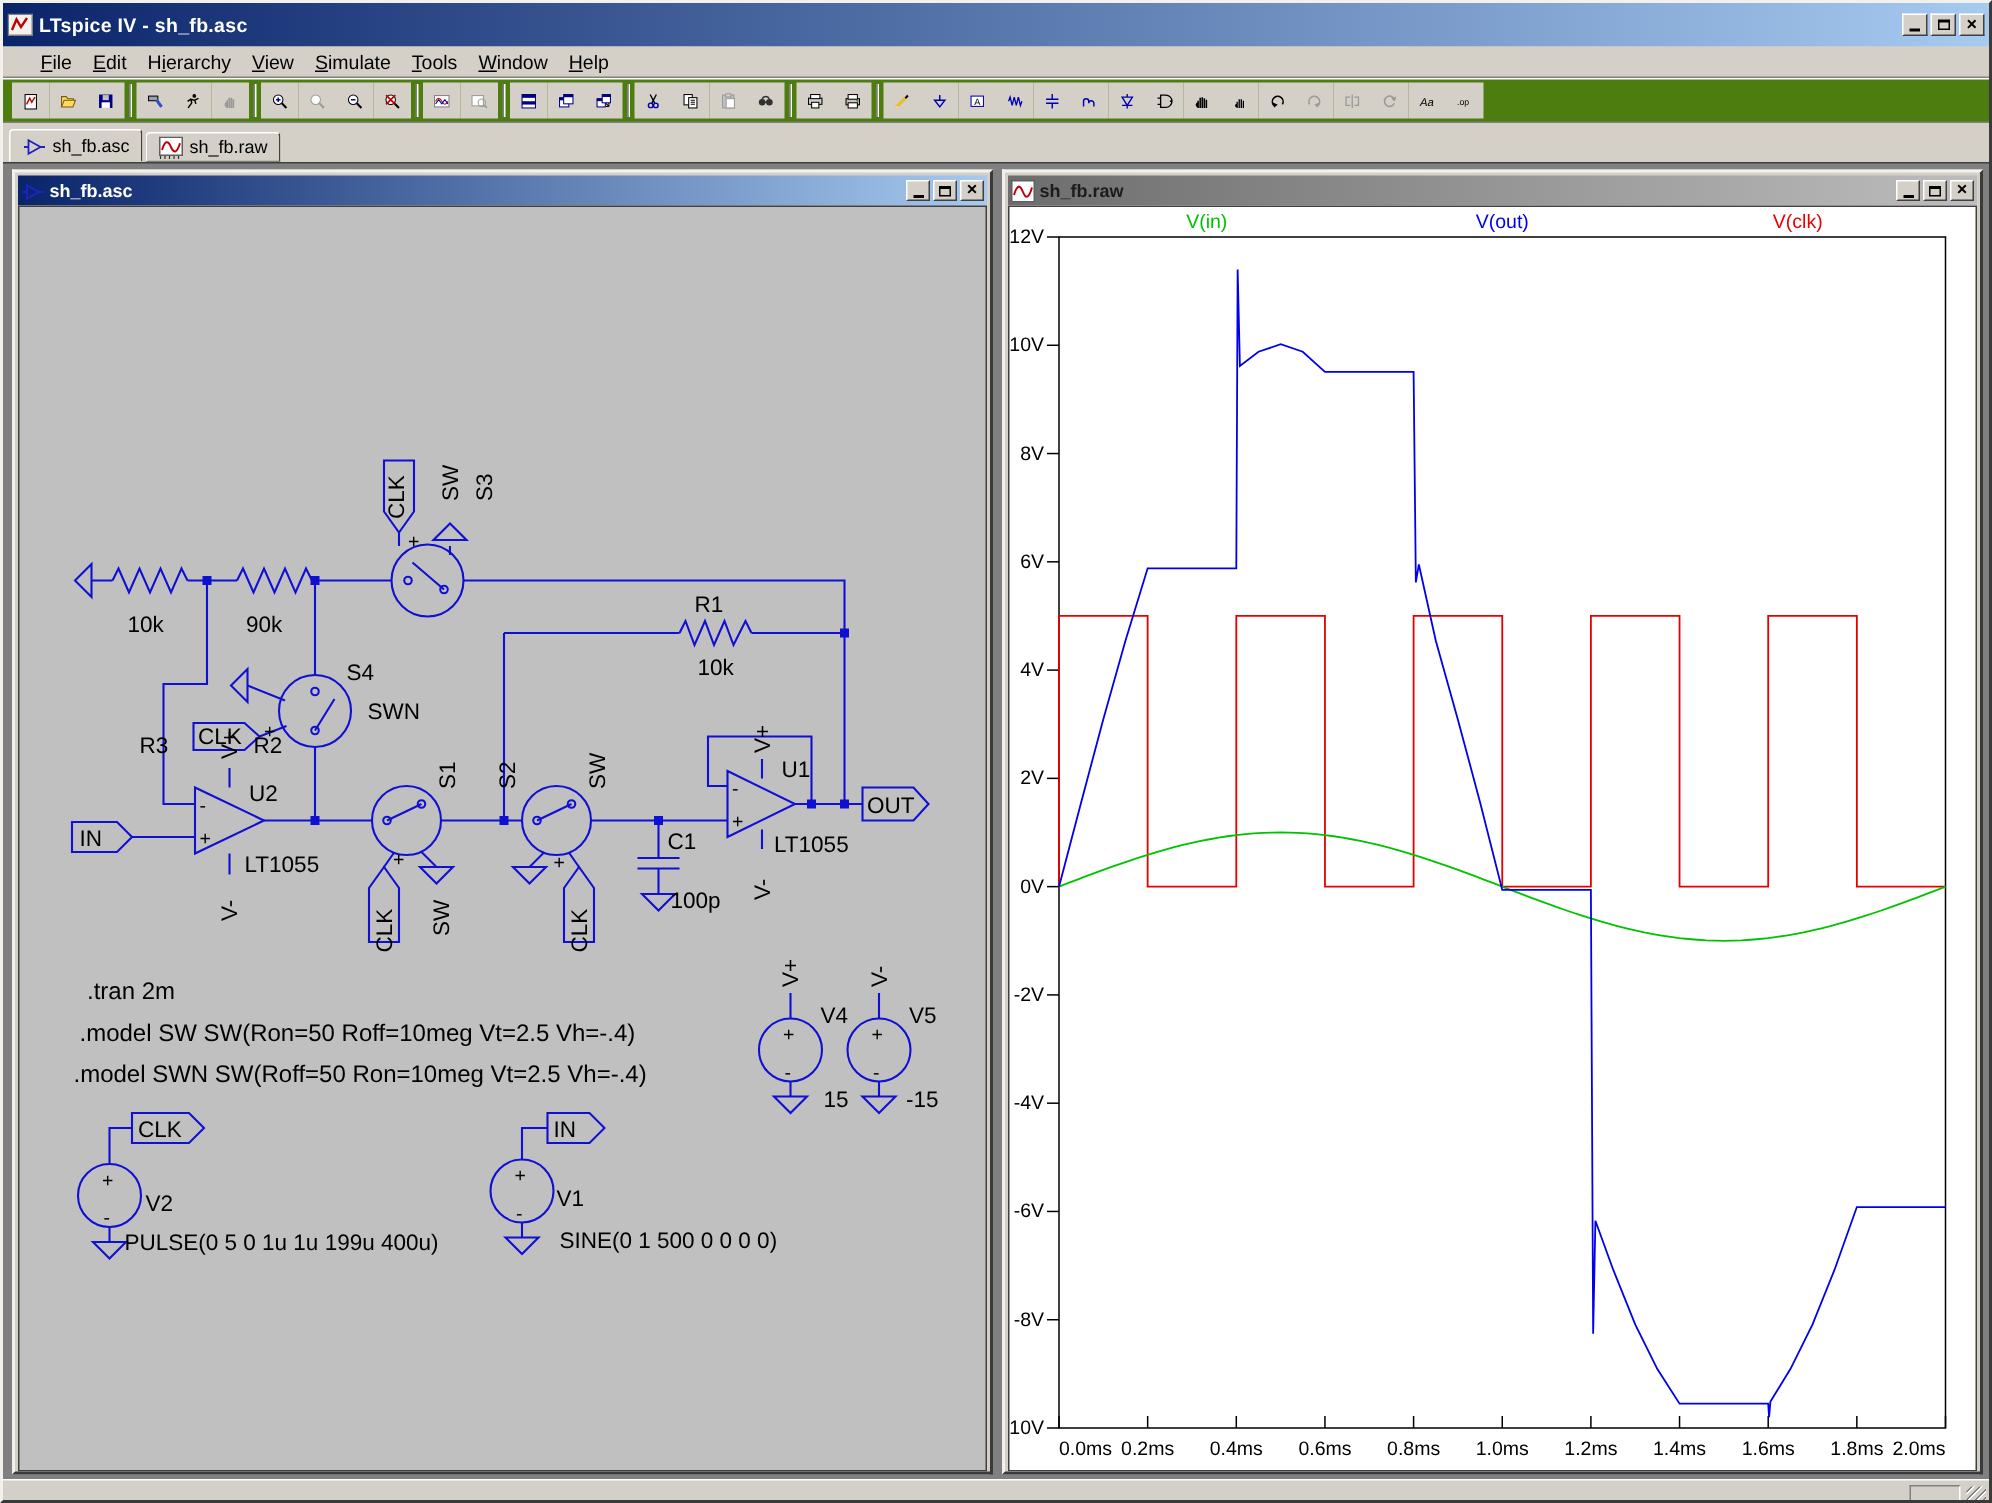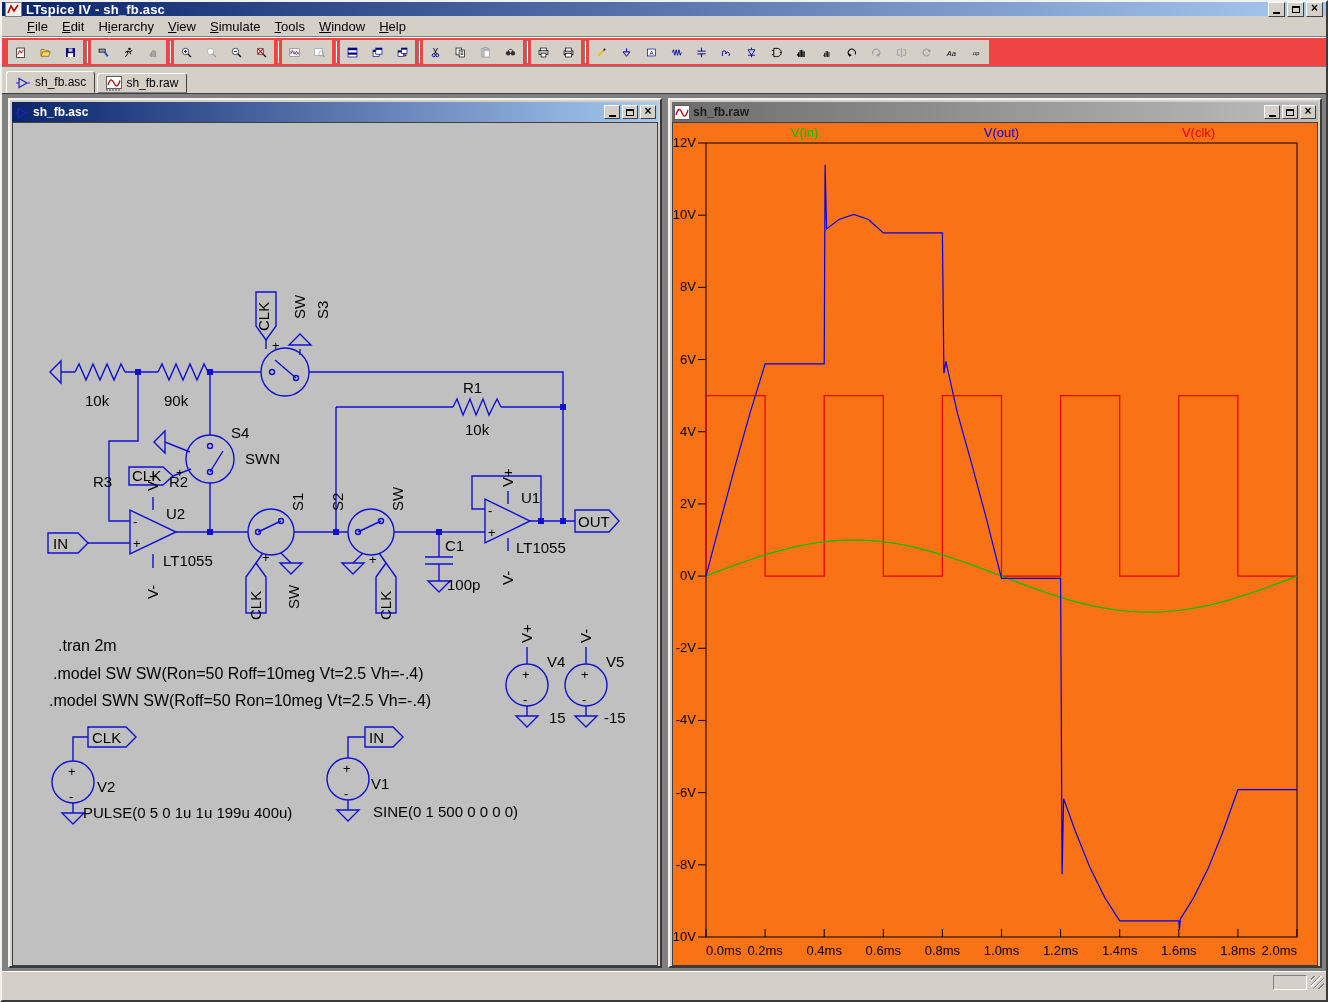--- a/index.html
+++ b/index.html
@@ -1,35 +1,35 @@
 <!DOCTYPE html>
 <html><head>
 <meta charset="utf-8">
 <style>
   html,body{margin:0;padding:0;background:#555;}
   *{box-sizing:border-box;}
   .app{width:1328px;height:1002px;background:#d4d0c8;border:2px solid;border-color:#f2f1ee #3a3a3a #3a3a3a #f2f1ee;
        font-family:"Liberation Sans",sans-serif;font-size:12px;color:#000;position:relative;overflow:hidden;}
   
-  .titlebar{height:14px;background:linear-gradient(to right,#0a246a,#a6caf0);display:flex;align-items:center;padding:0 3px;}
+  .titlebar{height:29px;background:linear-gradient(to right,#0a246a,#a6caf0);display:flex;align-items:center;padding:0 3px;}
   .titlebar .ticon{width:17px;height:15px;margin-right:4px;flex:0 0 auto;}
   .titlebar .ttext{color:#fff;font-weight:bold;font-size:13px;flex:1;letter-spacing:.2px;}
   .winbtns{display:flex;gap:2px;}
   .wbtn{width:17px;height:15px;background:#d4d0c8;border:1px solid;border-color:#fff #404040 #404040 #fff;
         display:flex;align-items:center;justify-content:center;font-size:10px;line-height:1;font-weight:bold;}
   .wbtn .min{display:block;width:7px;height:2px;background:#000;margin-top:7px;}
   .wbtn .max{display:block;width:8px;height:7px;border:1px solid #000;border-top:2px solid #000;}
   .wbtn .cls{font-size:12px;font-weight:bold;transform:translateY(-1px);}
   
   .menubar{height:21px;display:flex;align-items:center;padding-left:18px;border-bottom:1px solid #808080;background:#d4d0c8;}
   .menu-item{padding:2px 7px;font-size:13px;}
   .menu-item u{text-decoration:underline;}
   
   .toolbar{height:30px;display:flex;align-items:center;padding:2px 2px 2px 6px;border-bottom:1px solid #808080;
-           border-top:1px solid #fff;background:#ef4444;}
+           border-top:1px solid #fff;background:#4d7c0f;}
   .tbtn{width:25px;height:24px;display:flex;align-items:center;justify-content:center;background:#d4d0c8;border:1px solid transparent;}
   .tbtn svg{width:17px;height:17px;}
   .tsep{width:2px;height:22px;border-left:1px solid #808080;border-right:1px solid #fff;margin:0 3px;}
   
   .tabbar{height:26px;display:flex;align-items:flex-end;padding-left:4px;background:#d4d0c8;}
   .tab{display:flex;align-items:center;gap:4px;height:22px;padding:0 8px;border:1px solid;border-color:#fff #404040 #d4d0c8 #fff;
        background:#d4d0c8;font-size:12px;margin-right:2px;border-top-left-radius:3px;border-top-right-radius:3px;}
   .tab.inactive{height:20px;border-bottom:1px solid #808080;}
   .tab svg{width:16px;height:15px;}
   
@@ -37,21 +37,21 @@
   .mdiwin{position:absolute;top:4px;height:870px;width:654px;background:#d4d0c8;padding:2px;
           border:2px solid;border-color:#f2f1ee #3a3a3a #3a3a3a #f2f1ee;}
   .wtitle{height:20px;display:flex;align-items:center;padding:0 2px;gap:3px;}
   .wtitle.active{background:linear-gradient(to right,#0a246a,#a6caf0);color:#fff;}
   .wtitle.inactive{background:linear-gradient(to right,#6d6d6d,#bdbdbd);color:#1c1c1c;}
   .wtitle .wtext{flex:1;font-weight:bold;font-size:12px;}
   .wtitle svg{width:16px;height:15px;}
   .wtitle .wbtn{width:16px;height:14px;color:#000;}
   .wbody{position:relative;height:844px;border:1px solid #404040;overflow:hidden;}
   .wbody.schem{background:#c0c0c0;}
-  .wbody.plot{background:#f97316;}
+  .wbody.plot{background:#ffffff;}
   
   .statusbar{height:21px;background:#d4d0c8;border-top:1px solid #fff;display:flex;align-items:center;justify-content:flex-end;padding:2px;}
   .statuscell{width:34px;height:15px;border:1px solid;border-color:#808080 #fff #fff #808080;margin-right:4px;}
   .grip{width:13px;height:13px;background:repeating-linear-gradient(135deg,#d4d0c8 0 2px,#808080 2px 3px,#fff 3px 4px);}
   svg text{font-family:"Liberation Sans",sans-serif;}
 </style>
 </head>
 <body>
 
 <div class="app">

